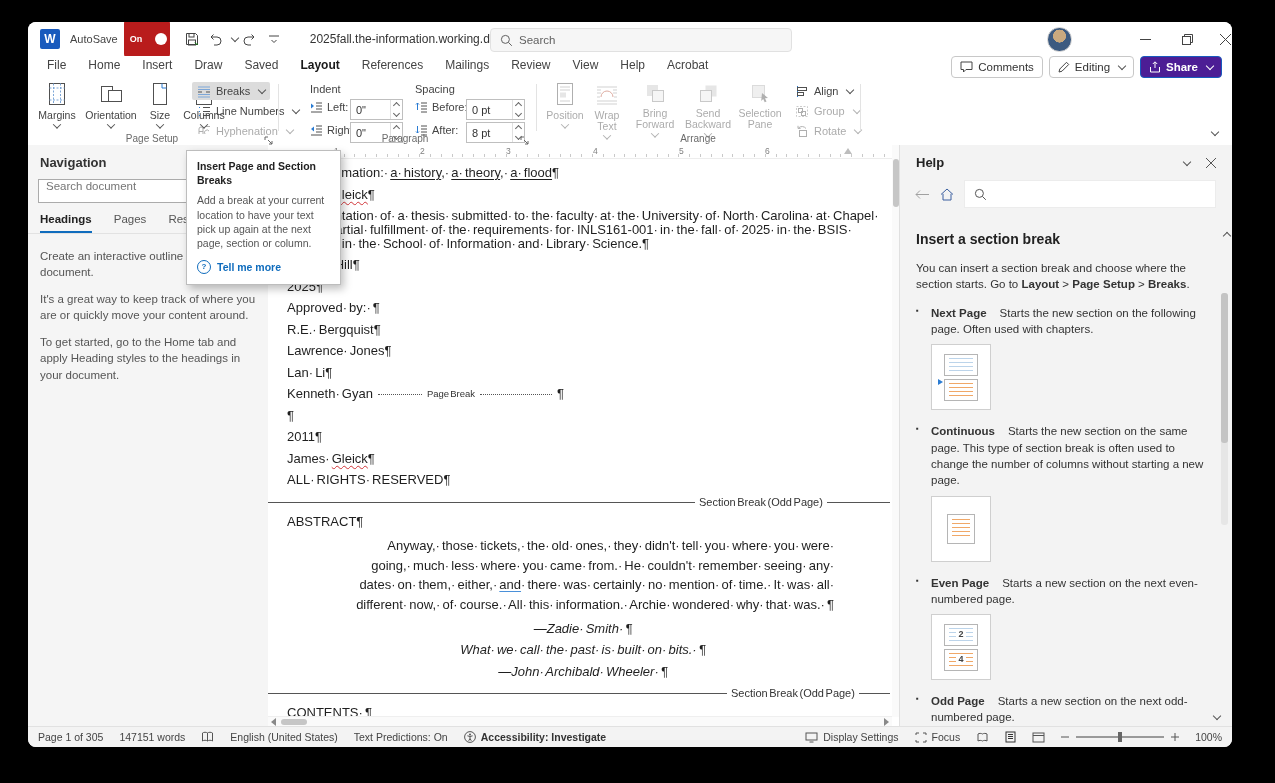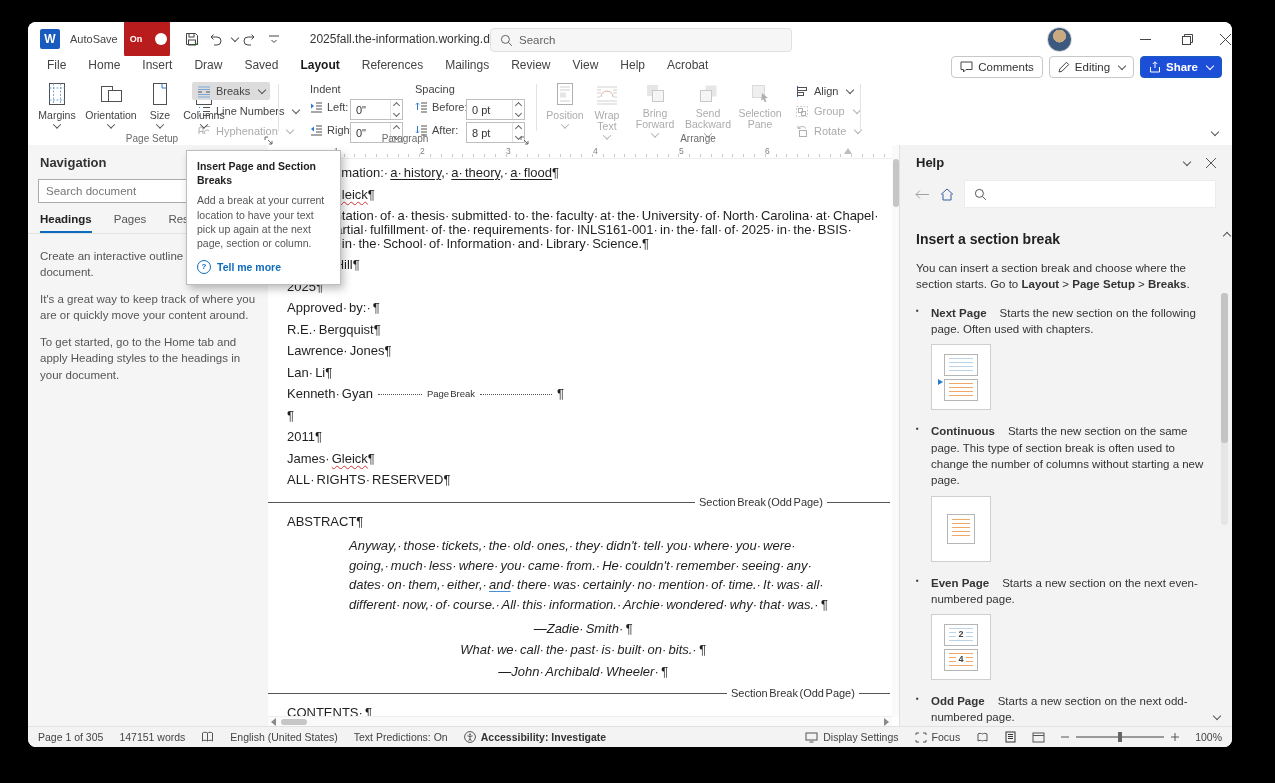--- a/index.html
+++ b/index.html
@@ -29,21 +29,21 @@
     background:radial-gradient(circle at 50% 35%,#c9a97f 0 34%,#3c5a80 35% 100%);border:1px solid #d0d0d0}
   .winbtn{position:absolute;top:0;width:38px;height:34px;display:flex;align-items:center;justify-content:center;color:#444}
   
   .tabs{position:absolute;left:0;top:34px;right:0;height:22px;display:flex;align-items:flex-start;
     padding-left:8px;font-size:12px;color:#444;background:#fff}
   .tab{padding:2px 11px 0;height:20px}
   .tab.active{font-weight:700;color:#1a1a1a;border-bottom:2px solid #185abd}
   .tabbtns{position:absolute;right:10px;top:0;display:flex;gap:6px;align-items:center;height:22px}
   .pillbtn{border:1px solid #c8c8c8;border-radius:4px;height:20px;padding:0 8px;font-size:11.5px;
     display:flex;align-items:center;gap:5px;color:#333;background:#fff;white-space:nowrap}
-  .pillbtn.share{background:#1d4ed8;border-color:#185abd;color:#fff;font-weight:600}
+  .pillbtn.share{background:#4c1d95;border-color:#185abd;color:#fff;font-weight:600}
   .pillbtn.share .cv{color:#fff}
   
   .ribbon{position:absolute;left:0;top:56px;right:0;height:67px;background:#fff;border-bottom:1px solid #d8d8d8}
   .vsep{position:absolute;top:6px;bottom:14px;width:1px;background:#e3e3e3}
   .bb{position:absolute;top:3px;text-align:center;color:#444;font-size:10.5px;line-height:11px}
   .bb svg{display:block;margin:0 auto 3px}
   .bb .lbl{display:block}
   .bb .cv{margin:2px auto 0;display:block;transform:rotate(45deg) translate(-1px,-1px)}
   .bb.dis{opacity:.45}
   .sb{position:absolute;left:164px;height:18px;display:flex;align-items:center;gap:5px;font-size:11px;
@@ -66,21 +66,21 @@
     box-shadow:3px 4px 8px rgba(0,0,0,.25);z-index:60;padding:8px 10px 10px;font-size:10.5px;color:#555;line-height:1.35}
   .tooltip .tt-title{font-weight:700;color:#222;margin-bottom:6px}
   .tooltip .tt-link{display:flex;align-items:center;gap:6px;color:#0f6cbd;font-weight:700;margin-top:10px}
   .qcircle{width:12px;height:12px;border:1.2px solid #0f6cbd;border-radius:50%;font-size:8px;display:flex;
     align-items:center;justify-content:center;color:#0f6cbd;font-weight:700}
   
   .nav{position:absolute;left:0;top:123px;width:240px;bottom:20px;background:#f5f5f5;border-right:1px solid #e0e0e0}
   .nav-head{display:flex;align-items:center;padding:10px 12px 6px;font-size:13px;font-weight:700;color:#333}
   .nav-head .sp{flex:1}
   .nav-search{margin:3px 10px 0;height:22px;background:#fff;border:1px solid #ababab;display:flex;
-    align-items:center;justify-content:space-between;padding:0 7px;font-size:11.5px;color:#767676}
+    justify-content:space-between;padding:0 7px;font-size:11.5px;color:#767676}
   .nav-tabs{display:flex;padding:10px 12px 0;font-size:11.5px;color:#555;border-bottom:1px solid #e2e2e2}
   .nav-tab{margin-right:22px;padding-bottom:6px}
   .nav-tab.active{color:#222;font-weight:700;border-bottom:2px solid #0f6cbd}
   .nav-body{padding:14px 12px;font-size:11.5px;color:#555;line-height:1.4}
   .nav-body p{margin:0 0 11px}
   
   .docarea{position:absolute;left:240px;top:123px;width:632px;bottom:20px;background:#fff;overflow:hidden}
   .ruler{position:absolute;left:0;top:0;right:8px;height:13px;background:#fff;border-bottom:1px solid #ededed;
     background-image:repeating-linear-gradient(to right,#c9c9c9 0 1px,transparent 1px 10.8px);
     background-size:100% 3px;background-position:0 9px;background-repeat:no-repeat}
@@ -92,21 +92,21 @@
   .u{text-decoration:underline;text-underline-offset:2px}
   .sp-err{text-decoration:underline;text-decoration-style:wavy;text-decoration-color:#d13438;
     text-decoration-thickness:1px;text-underline-offset:2px}
   .gr-err{text-decoration:underline;text-decoration-color:#4a90d9;text-underline-offset:2px}
   .pbreak{display:flex;align-items:center;margin:0 0 7.5px;line-height:14px}
   .pbreak .dots{border-top:1px dotted #555;height:0;margin:0 5px}
   .pbreak .pb-label{font-size:9.5px;color:#333}
   .sbreak{position:relative;height:15px;margin:2px 0 5px}
   .sbreak .line{position:absolute;left:-19px;width:622px;top:7px;border-top:1.5px solid #555}
   .sbreak .sb-label{position:absolute;top:1px;font-size:11px;color:#333;background:#fff;padding:0 4px;z-index:2}
-  .quote{margin:0 45px 7.5px 62px;text-align:left;font-style:italic;line-height:19.5px}
+  .quote{margin:0 45px 7.5px 62px;text-align:right;line-height:19.5px}
   .attr{text-align:center;font-style:italic}
   .vscroll{position:absolute;right:0;top:0;width:8px;bottom:10px;background:#fafafa}
   .vthumb{position:absolute;left:1px;top:14px;width:6px;height:48px;background:#c6c6c6;border-radius:3px}
   .hscroll{position:absolute;left:0;right:8px;bottom:0;height:10px;background:#fafafa;border-top:1px solid #efefef;
     display:flex;align-items:center}
   .hthumb{position:absolute;left:13px;top:2px;width:26px;height:6px;background:#c6c6c6;border-radius:3px}
   .harrow{width:0;height:0;border-top:4px solid transparent;border-bottom:4px solid transparent;position:absolute;top:1px}
   .harrow.left{left:3px;border-right:5px solid #888}
   .harrow.right{right:3px;border-left:5px solid #888}
   

